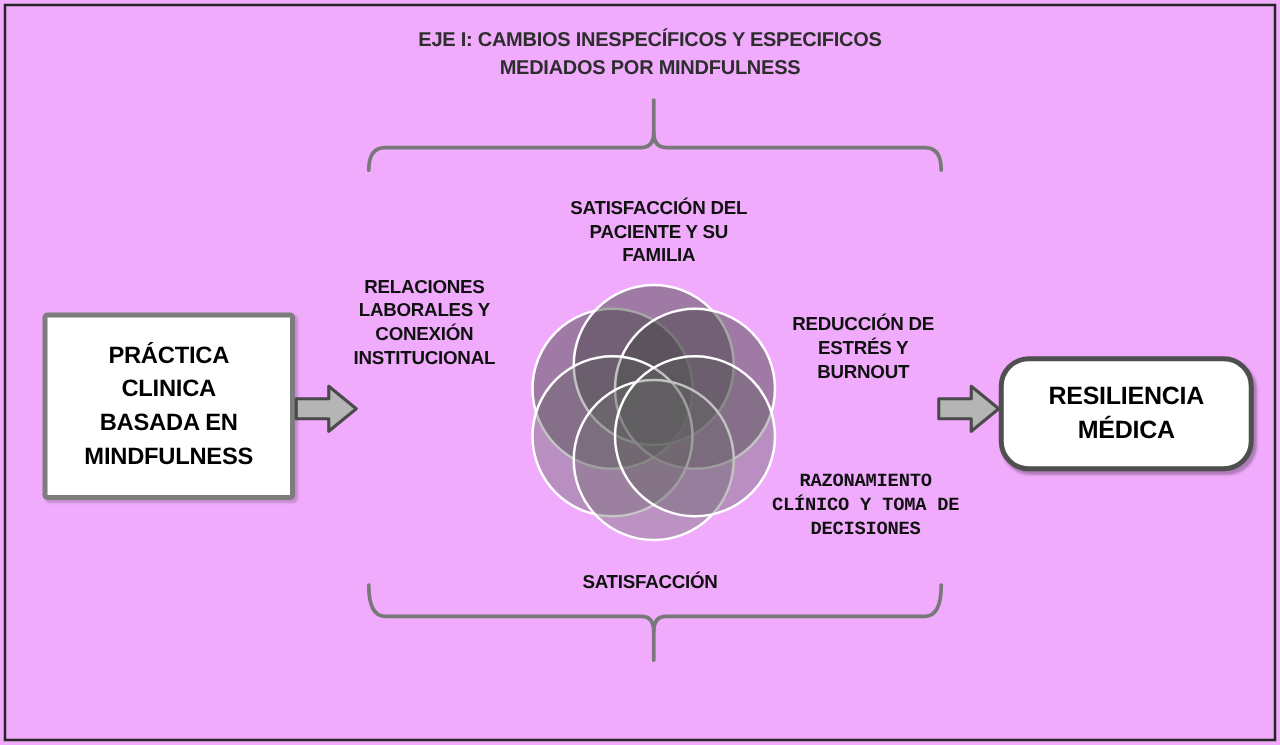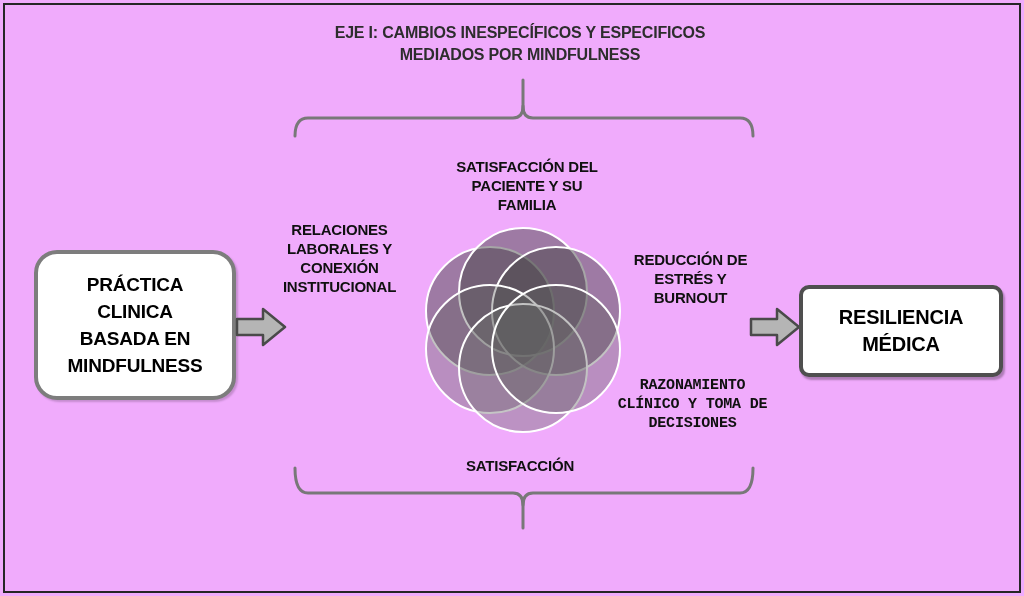--- a/index.html
+++ b/index.html
@@ -13,25 +13,25 @@
     color:#101010;letter-spacing:-0.2px;
   }
   .petal-lbl{font-size:15px;line-height:19px;}
   .eje{color:#2d2d2d;font-size:16px;line-height:22px;}
   .eje2{font-size:17px;line-height:22px;}
   .node{
     position:absolute;background:#ffffff;display:flex;align-items:center;justify-content:center;
     text-align:center;font-weight:bold;white-space:pre-line;color:#000;letter-spacing:-0.2px;
   }
   .node-input{
-    left:34px;top:250px;width:194px;height:142px;border:4px solid #7d7d7d;border-radius:23px;
+    left:34px;top:250px;width:194px;height:142px;border:4px solid #7d7d7d;border-radius:4px;
     font-size:19px;line-height:27px;box-shadow:2px 2px 2px rgba(0,0,0,0.18);
   }
   .node-output{
-    left:799px;top:285px;width:196px;height:84px;border:4px solid #4f4f4f;border-radius:10px;
+    left:799px;top:285px;width:196px;height:84px;border:4px solid #4f4f4f;border-radius:24px;
     font-size:20px;line-height:27px;box-shadow:2px 3px 2px rgba(0,0,0,0.28);
   }
   .abs{position:absolute;}
   svg{display:block;}
 </style>
 </head>
 <body>
 
 <div class="canvas">
   <div class="frame"></div>

